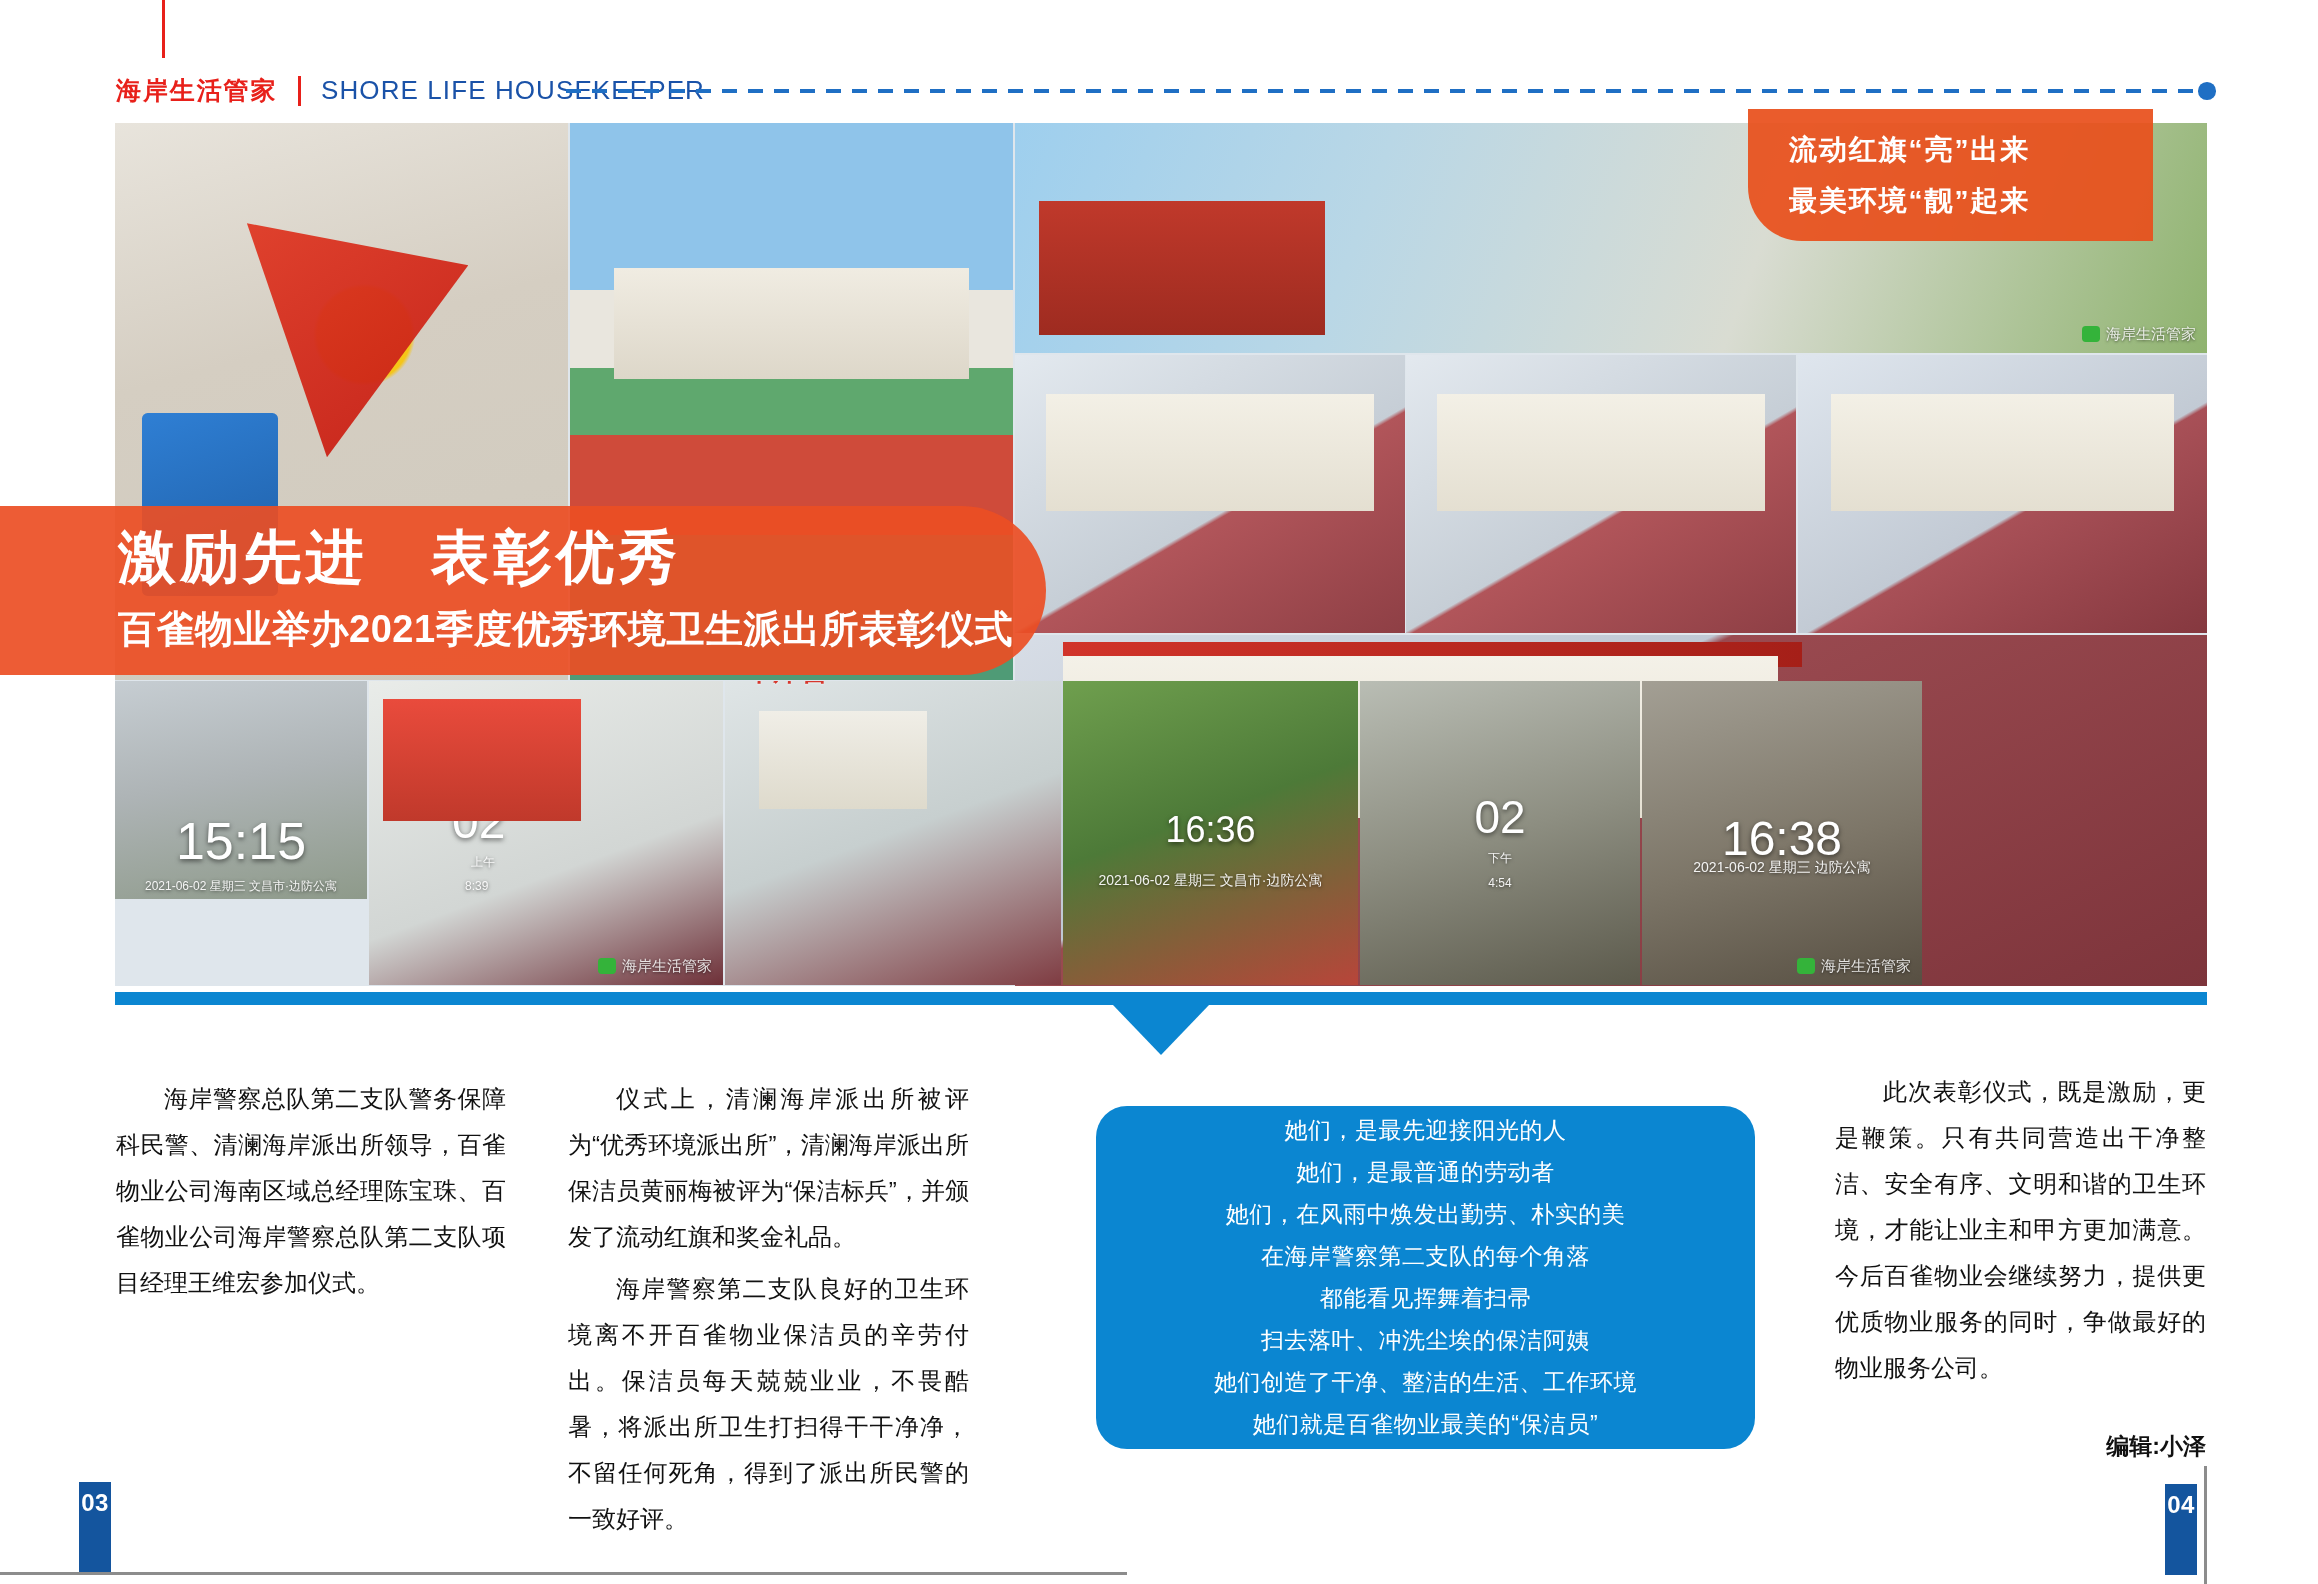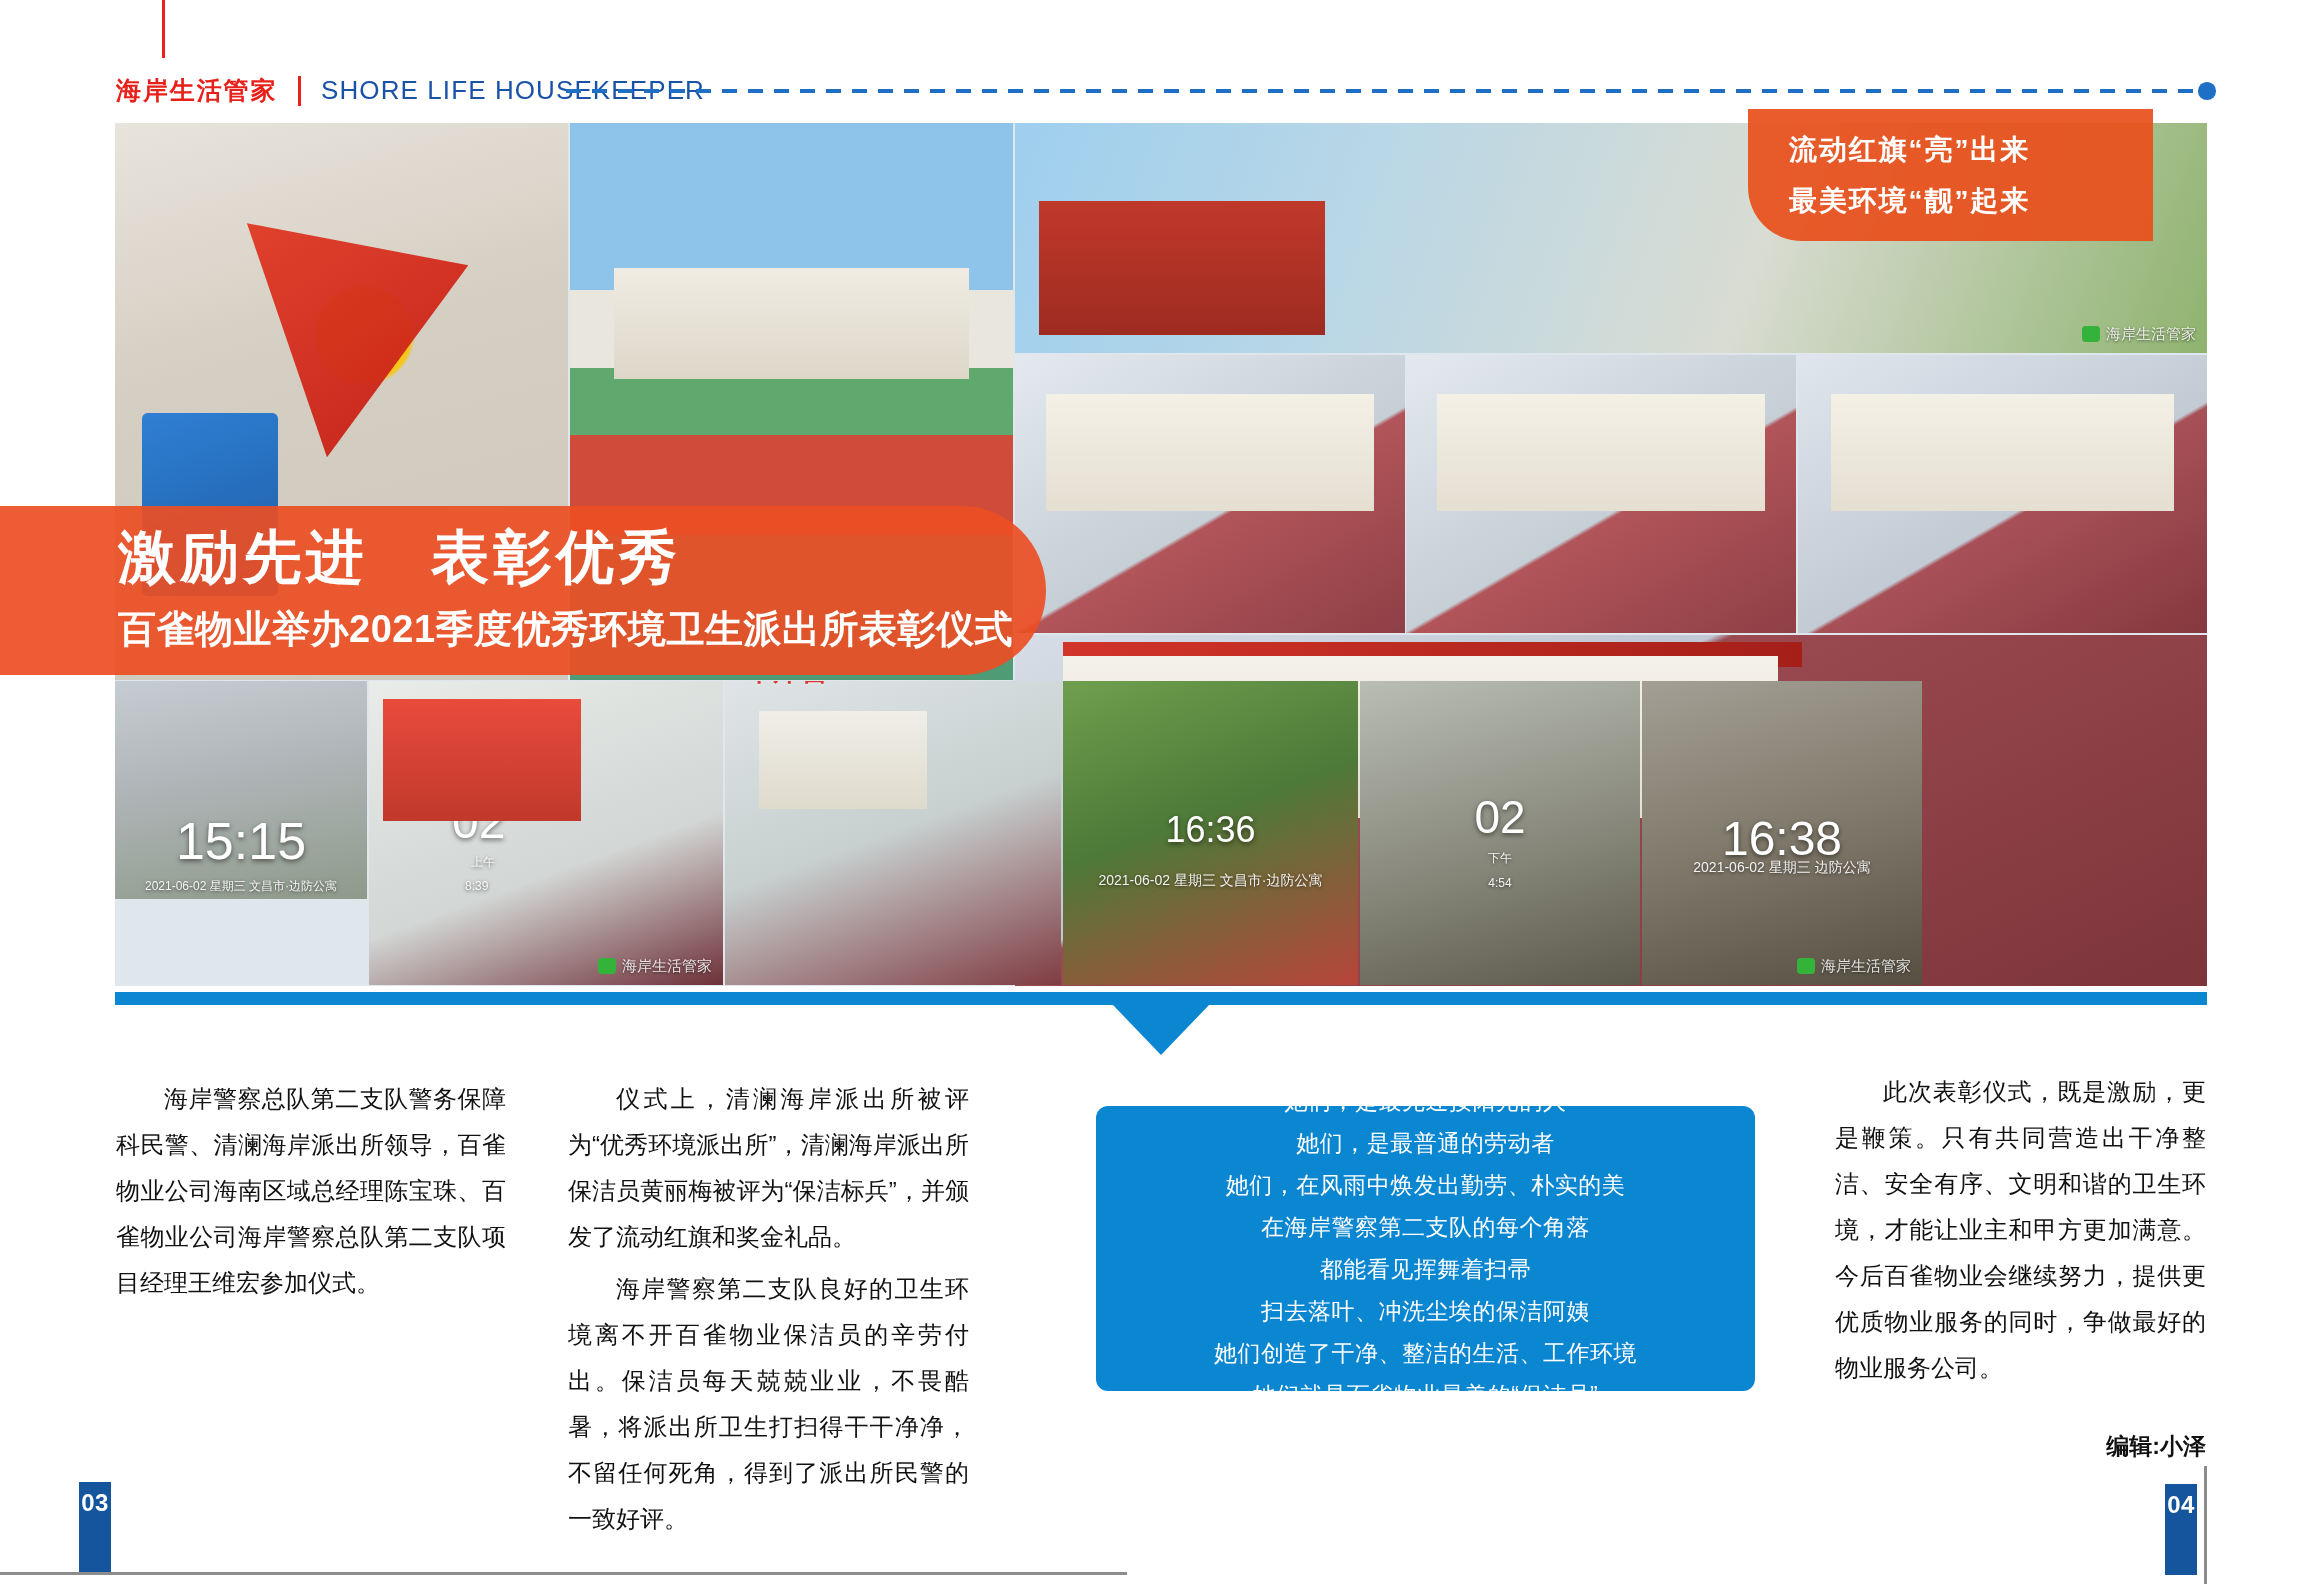--- a/index.html
+++ b/index.html
@@ -229,23 +229,23 @@
   .col p + p { margin-top: 5.6px; }
 
   .col1 { left:116px;  top:1076px; width:390px; }
   .col2 { left:568px;  top:1076px; width:401px; }
   .col4 { left:1835px; top:1069px; width:371px; }
 
   
   .poem-box {
     position: absolute;
     left: 1096px; top: 1106px;
-    width: 659px; height: 285px;
+    width: 659px; height: 343px;
     background: #0b86d1;
-    border-radius: 12px;
+    border-radius: 31px;
     display: flex; flex-direction: column;
     align-items: center; justify-content: center;
     gap: 11px;
     padding: 9.3px 28px;
   }
   .poem-line {
     color:#fff; font-size:23px; font-weight:500;
     letter-spacing:0.5px; white-space:nowrap;
     text-align:center;
   }

